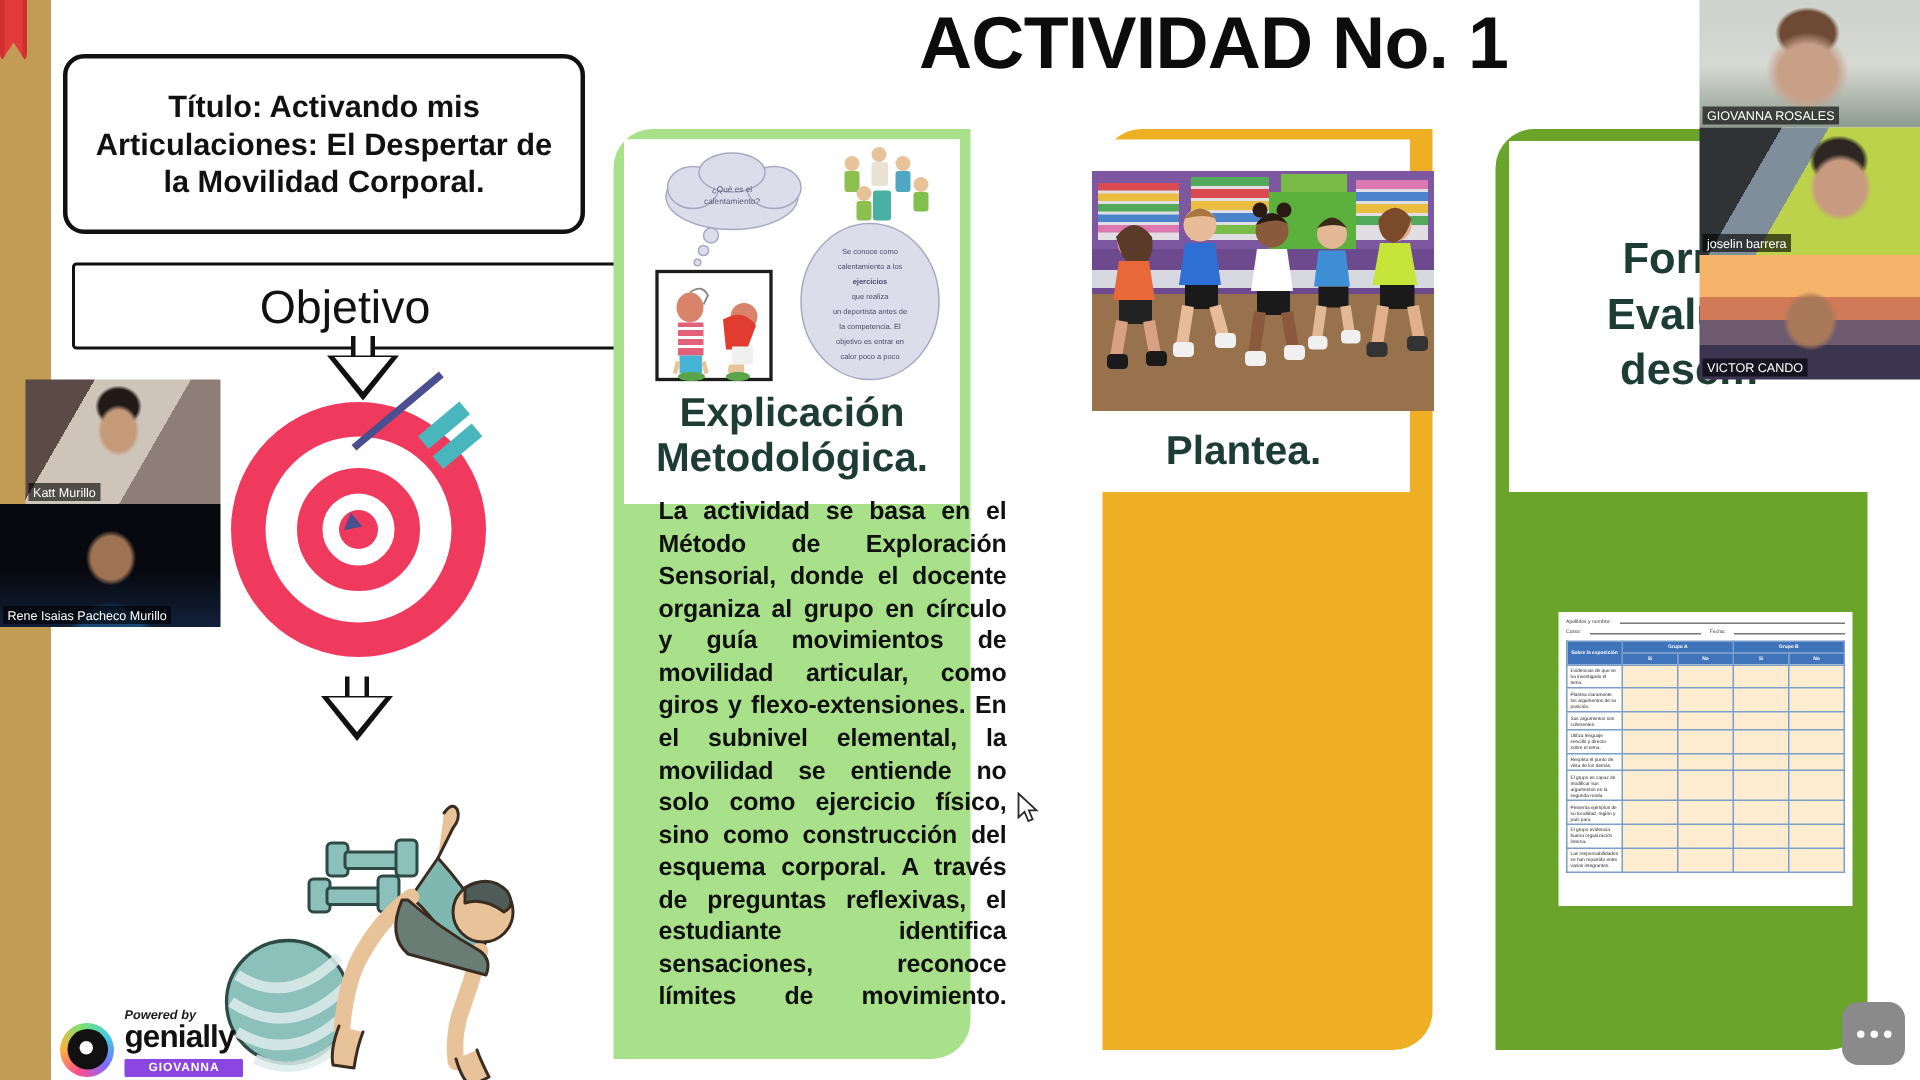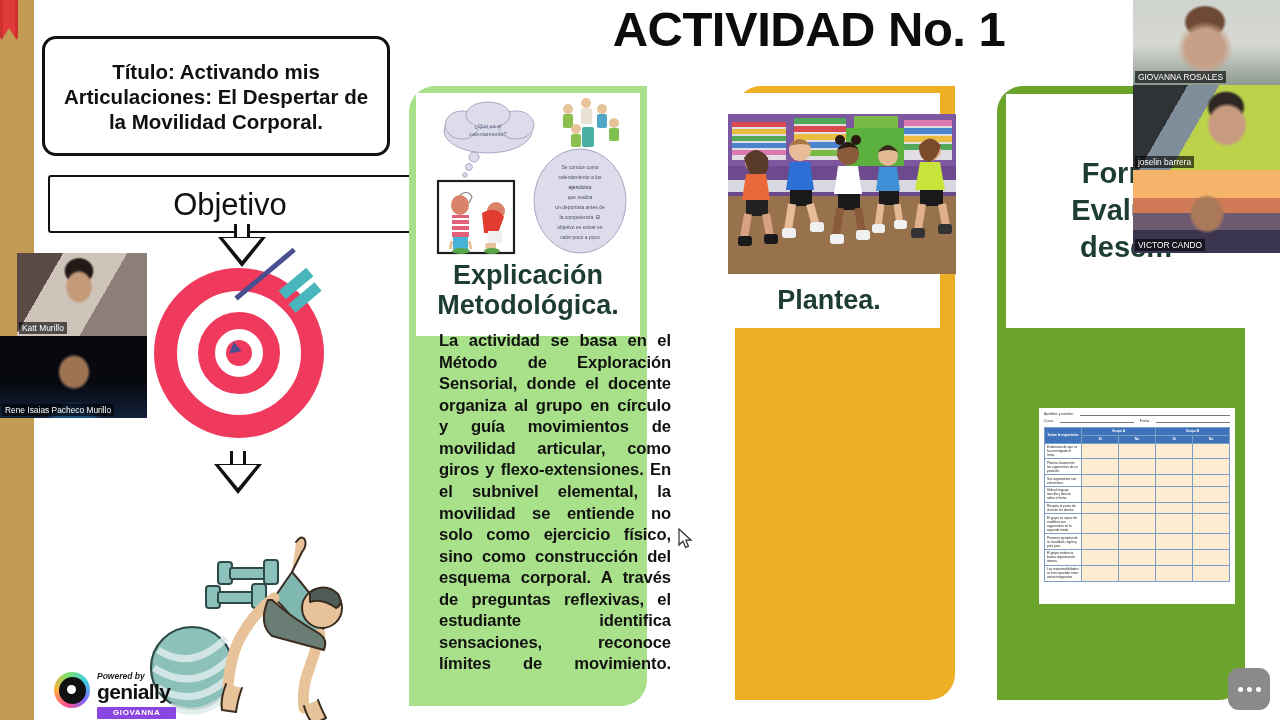--- a/index.html
+++ b/index.html
@@ -132,22 +132,22 @@
     border-top: 6px solid transparent;
     border-bottom: 6px solid transparent;
     transform: rotate(140deg);
   }
 
   
   .figure-art { position: absolute; left: 104px; top: 480px; width: 230px; height: 230px; }
 
   
   .genially {
-    position: absolute; left: 20px; top: 672px;
-    display: flex; align-items: flex-start; gap: 7px;
+    position: absolute; left: 6px; top: 672px;
+    display: flex; align-items: flex-end; gap: 7px;
   }
   .gen-logo {
     width: 36px; height: 36px; border-radius: 50%;
     background:
       conic-gradient(from 200deg,#ff4d8d,#ffb13d,#7ee06c,#3ecfe0,#7c6bff,#ff4d8d);
     display: flex; align-items: center; justify-content: center;
   }
   .gen-logo-in {
     width: 27px; height: 27px; border-radius: 50%;
     background: #111; position: relative;

